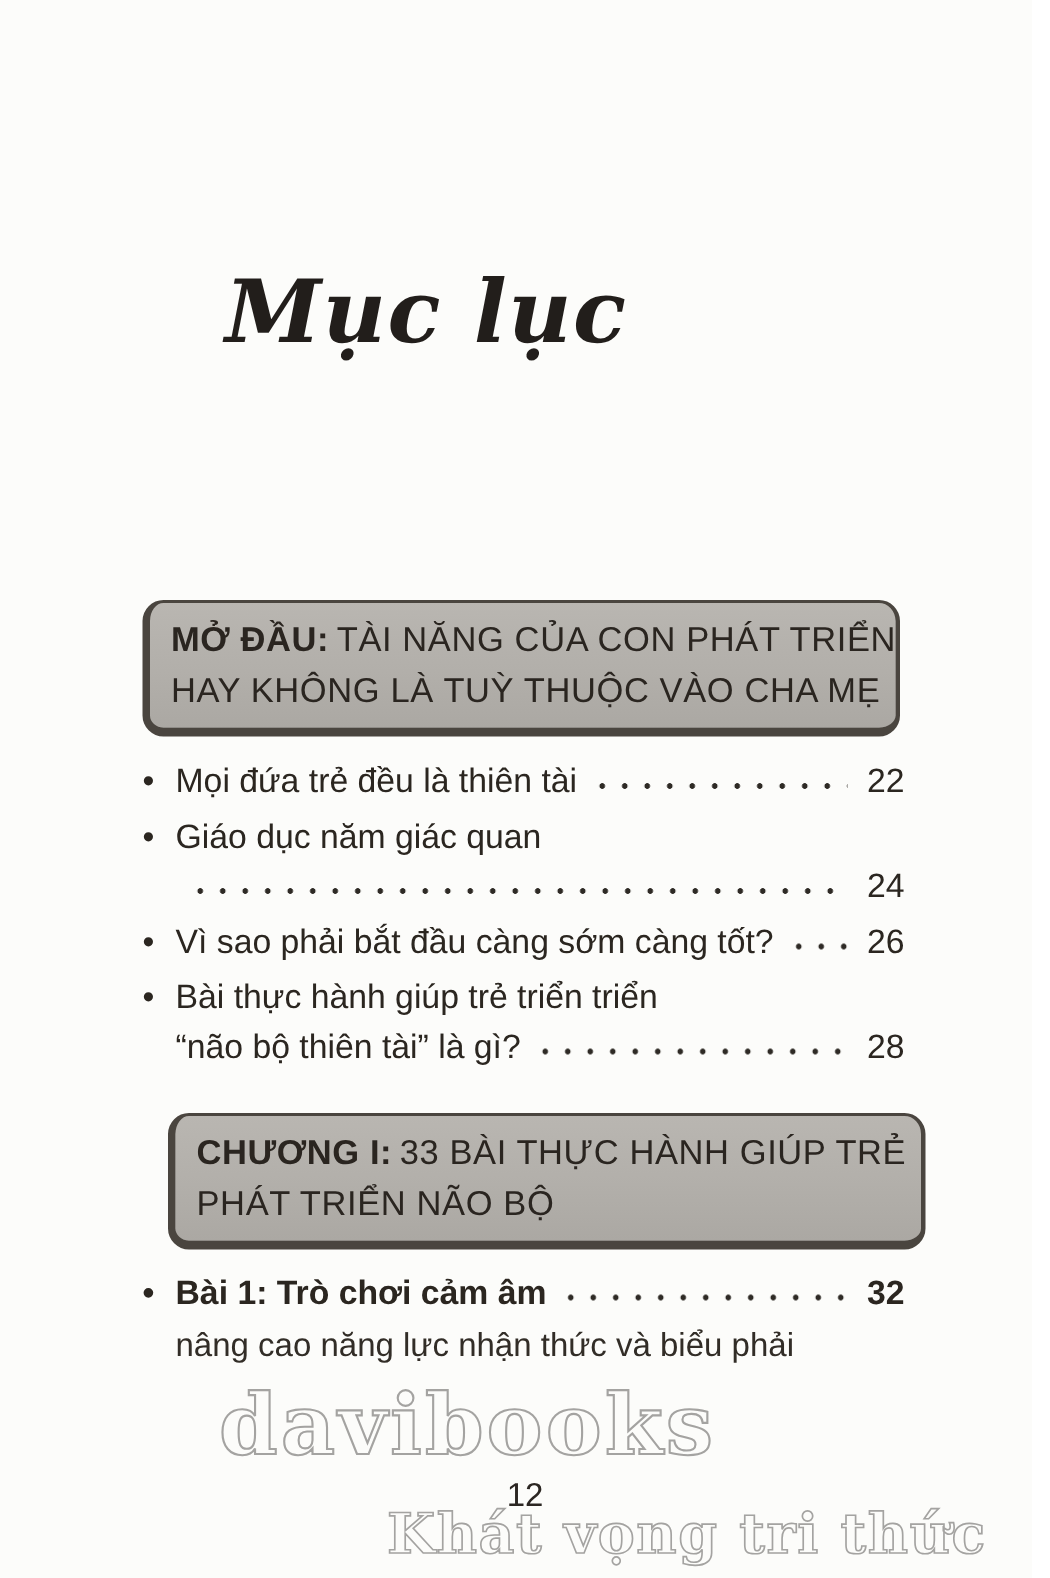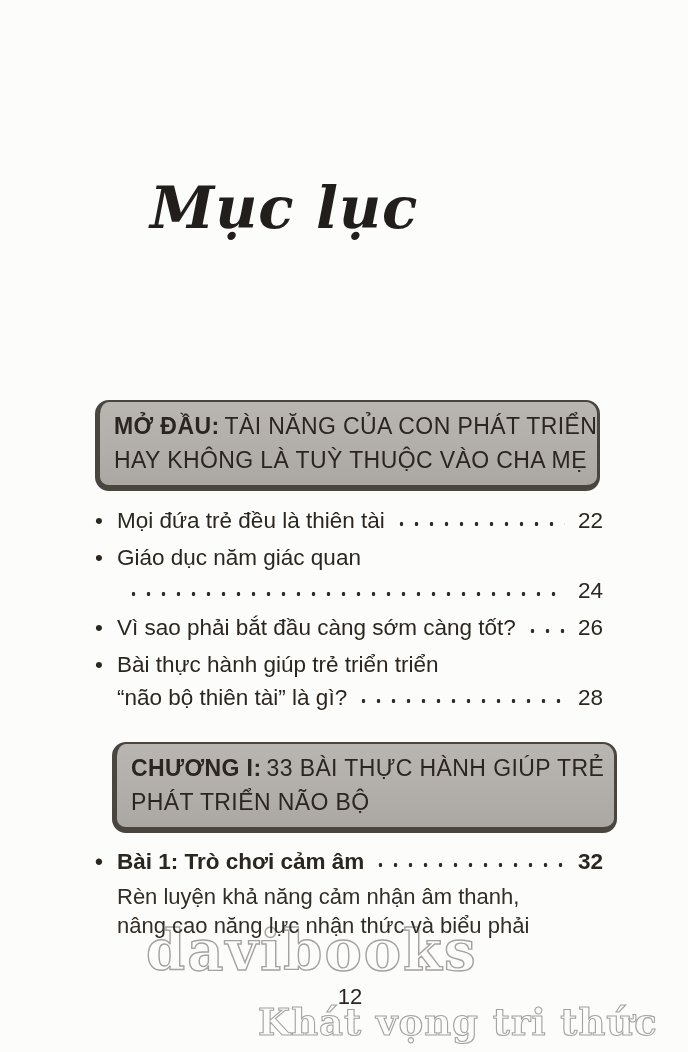--- a/index.html
+++ b/index.html
@@ -140,21 +140,20 @@
 
     <div class="toc-item bold">
       <span class="bullet">•</span>
       <div class="entry-lines">
         <div class="entry-line">
           <span>Bài 1: Trò chơi cảm âm</span>
           <span class="dots"></span>
           <span class="pagenum">32</span>
         </div>
         <div class="desc">
-          <div>Rèn luyện khả năng cảm nhận âm thanh,</div>
           <div>nâng cao năng lực nhận thức và biểu phải</div>
         </div>
       </div>
     </div>
 
   </div>
 
   <div class="wm wm-logo">davibooks</div>
   <div class="wm wm-slogan">Khát vọng tri thức</div>
 

